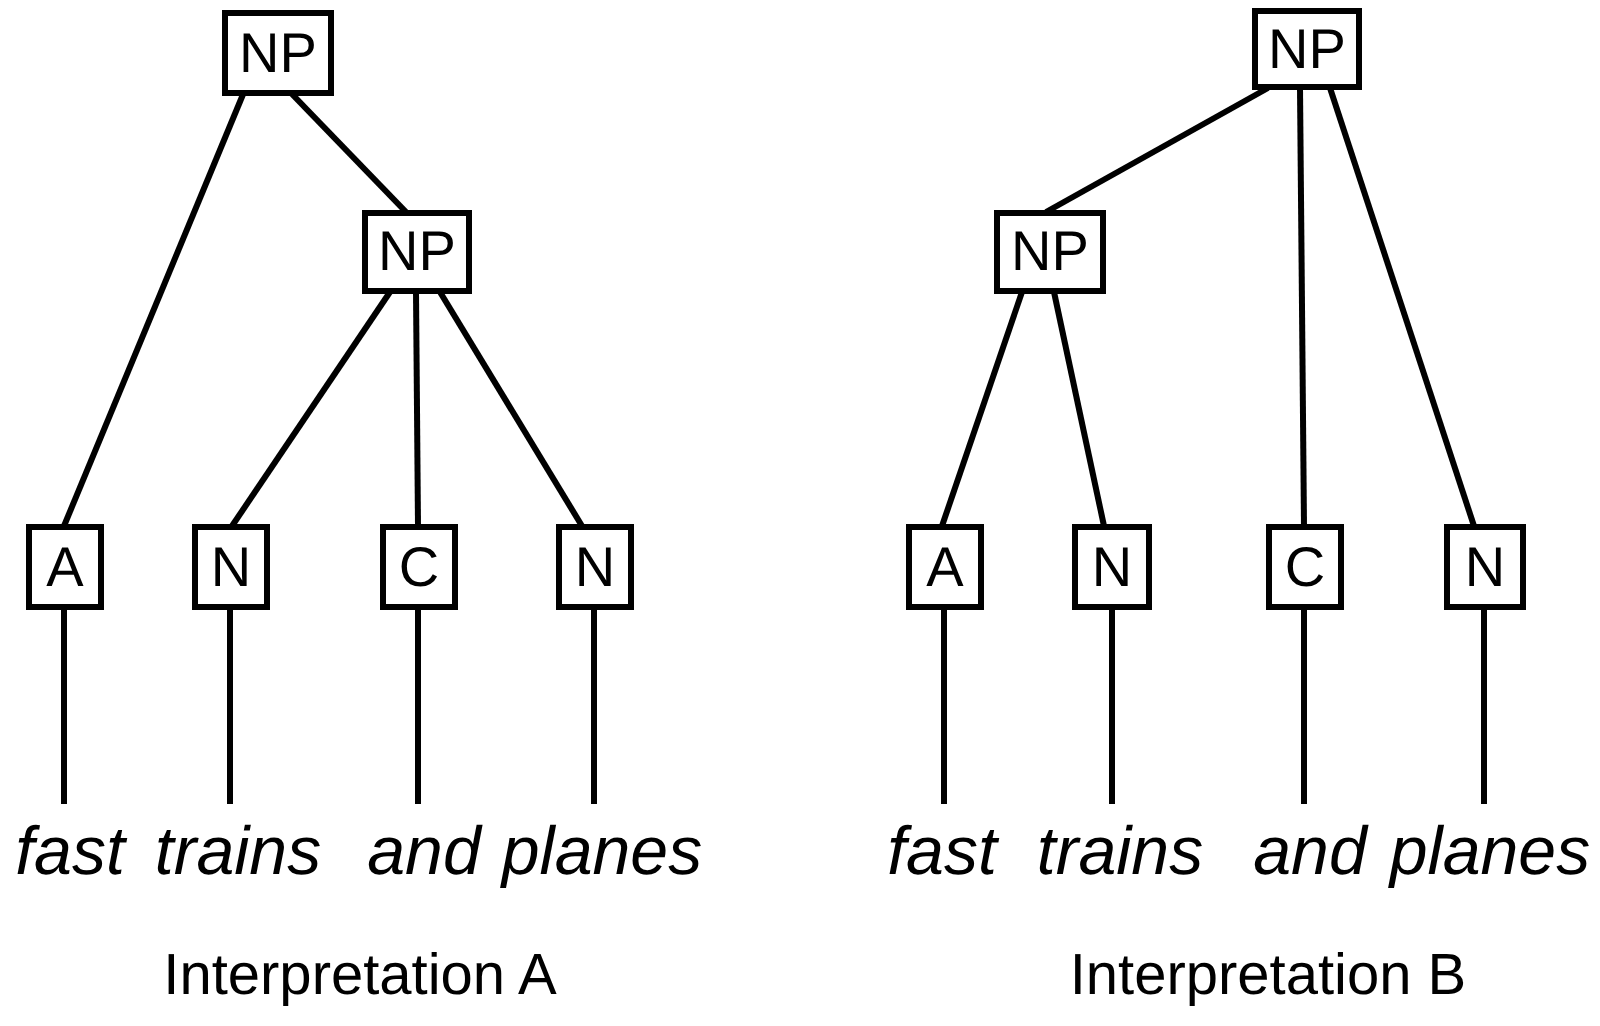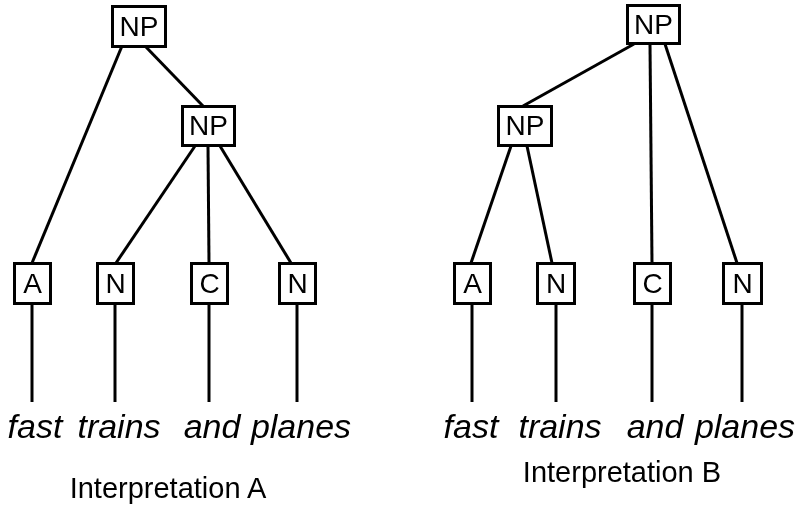--- a/index.html
+++ b/index.html
@@ -39,20 +39,21 @@
     transform: translateX(-50%);
     font-style: italic;
     font-size: 34px;
     white-space: nowrap;
   }
   .caption {
     position: absolute;
     transform: translateX(-50%);
     font-size: 29px;
     white-space: nowrap;
+    margin-left: 12px;
   }
 </style>
 </head>
 <body>
 
 <div id="canvas">
 
   <svg id="edges" viewBox="0 0 800 513" xmlns="http://www.w3.org/2000/svg">
 
     <line x1="122" y1="46" x2="32" y2="263" stroke="#000" stroke-width="3"></line>
@@ -99,15 +100,15 @@
   <div class="node" style="left:453px; top:262px; width:39px; height:43px;">A</div>
   <div class="node" style="left:536px; top:262px; width:40px; height:43px;">N</div>
   <div class="node" style="left:633px; top:262px; width:39px; height:43px;">C</div>
   <div class="node" style="left:722px; top:262px; width:41px; height:43px;">N</div>
 
   <div class="word" style="left:471px; top:407px;">fast</div>
   <div class="word" style="left:560px; top:407px;">trains</div>
   <div class="word" style="left:655px; top:407px;">and</div>
   <div class="word" style="left:745px; top:407px;">planes</div>
 
-  <div class="caption" style="left:622px; top:456px;">Interpretation B</div>
+  <div class="caption" style="left:622px; top:472px;">Interpretation B</div>
 
 </div>
 
 </body></html>

